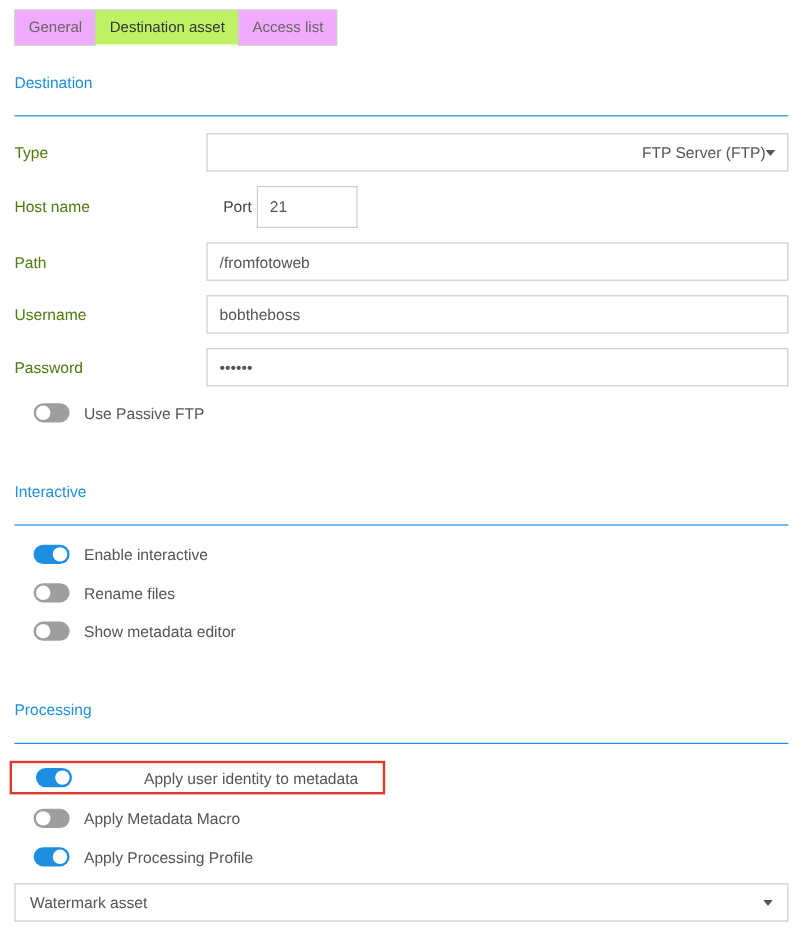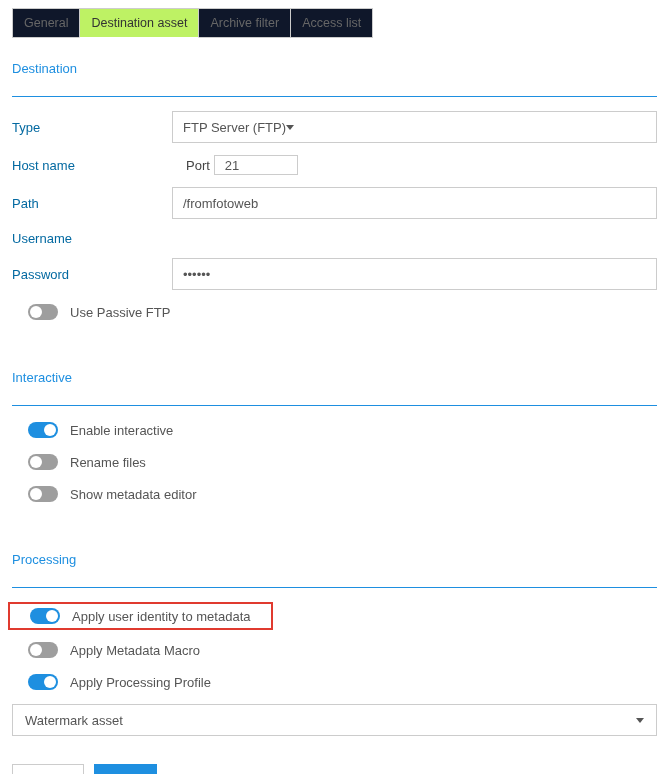--- a/index.html
+++ b/index.html
@@ -1,30 +1,30 @@
 <!DOCTYPE html>
 <html><head>
 <meta charset="utf-8">
 <style>
 * { box-sizing: border-box; margin: 0; padding: 0; }
 body { font-family: Arial, Helvetica, sans-serif; font-size: 13px; color: #333; background: #fff; padding: 8px 12px; width: 669px; }
 
 .tabs { display: flex; gap: 0; border-bottom: 1px solid transparent; margin-bottom: 22px; }
-.tab { padding: 7px 11px; background: #0f172a; border: 1px solid #ccc; color: #666; cursor: pointer; margin-right: -1px; font-size: 12.5px; }
+.tab { padding: 7px 11px; background: #f0abfc; border: 1px solid #ccc; color: #666; cursor: pointer; margin-right: -1px; font-size: 12.5px; }
 .tab.active { background: #bef264; border-bottom: 1px solid #fff; position: relative; z-index: 1; color: #333; }
 
 .section-title { color: #1e8fe0; font-size: 13px; padding-bottom: 20px; border-bottom: 1px solid #1e8fe0; margin-bottom: 14px; margin-top: 8px; }
 
 .form-row { display: flex; align-items: center; margin-bottom: 12px; }
-.form-label { width: 160px; color: #0369a1; font-size: 13px; flex-shrink: 0; }
+.form-label { width: 160px; color: #4d7c0f; font-size: 13px; flex-shrink: 0; }
 .form-control { flex: 1; height: 32px; border: 1px solid #ccc; padding: 0 10px; font-size: 13px; color: #555; background: #fff; }
-.form-select { flex: 1; height: 32px; border: 1px solid #ccc; padding: 0 10px; font-size: 13px; color: #555; background: #fff; position: relative; display: flex; align-items: center; justify-content: flex-start; cursor: pointer; }
+.form-select { flex: 1; height: 32px; border: 1px solid #ccc; padding: 0 10px; font-size: 13px; color: #555; background: #fff; position: relative; display: flex; align-items: center; justify-content: flex-end; cursor: pointer; }
 .form-select .caret { width: 0; height: 0; border-left: 4px solid transparent; border-right: 4px solid transparent; border-top: 5px solid #555; }
 .port-label { margin: 0 4px 0 14px; color: #444; }
-.port-input { width: 84px; height: 20px; border: 1px solid #ccc; padding: 0 10px; font-size: 13px; color: #555; }
+.port-input { width: 84px; height: 35px; border: 1px solid #ccc; padding: 0 10px; font-size: 13px; color: #555; }
 
 .toggle-row { display: flex; align-items: center; margin-bottom: 12px; padding: 2px 16px; }
 .toggle { width: 30px; height: 16px; border-radius: 8px; position: relative; margin-right: 12px; cursor: pointer; flex-shrink: 0; }
 .toggle .knob { position: absolute; width: 12px; height: 12px; border-radius: 50%; background: #fff; top: 2px; }
 .toggle.off { background: #9e9e9e; }
 .toggle.off .knob { left: 2px; }
 .toggle.on { background: #1e8fe0; }
 .toggle.on .knob { right: 2px; }
 .toggle-label { color: #555; font-size: 13px; }
 
@@ -41,21 +41,20 @@
 .btn-save { background: #1e8fe0; color: #fff; border-color: #1e8fe0; font-weight: bold; }
 </style>
 </head>
 <body>
 
 
 
 <div class="tabs">
   <div class="tab">General</div>
   <div class="tab active">Destination asset</div>
-  <div class="tab">Archive filter</div>
   <div class="tab">Access list</div>
 </div>
 
 <div class="section-title">Destination</div>
 
 <div class="form-row">
   <div class="form-label">Type</div>
   <div class="form-select">
     <span>FTP Server (FTP)</span>
     <span class="caret"></span>
@@ -68,20 +67,21 @@
   <input class="port-input" value="21" style="">
 </div>
 
 <div class="form-row">
   <div class="form-label">Path</div>
   <input class="form-control" value="/fromfotoweb" style="">
 </div>
 
 <div class="form-row">
   <div class="form-label">Username</div>
+  <input class="form-control" value="bobtheboss" style="">
 </div>
 
 <div class="form-row">
   <div class="form-label">Password</div>
   <input class="form-control" type="text" value="••••••" style="">
 </div>
 
 <div class="toggle-row" style="margin-top:4px;">
   <div class="toggle off">
       <div class="knob"></div>
@@ -112,21 +112,21 @@
       <div class="knob"></div>
     </div>
   <div class="toggle-label">Show metadata editor</div>
 </div>
 
 <div class="section-gap"></div>
 
 <div class="section-title">Processing</div>
 
 <div class="highlight-box">
-  <div class="toggle-row" style="margin-bottom:0;">
+  <div class="toggle-row" style="margin-bottom:0;gap:48px;">
     <div class="toggle on">
         <div class="knob"></div>
       </div>
     <div class="toggle-label">Apply user identity to metadata</div>
   </div>
 </div>
 
 <div class="toggle-row">
   <div class="toggle off">
       <div class="knob"></div>

